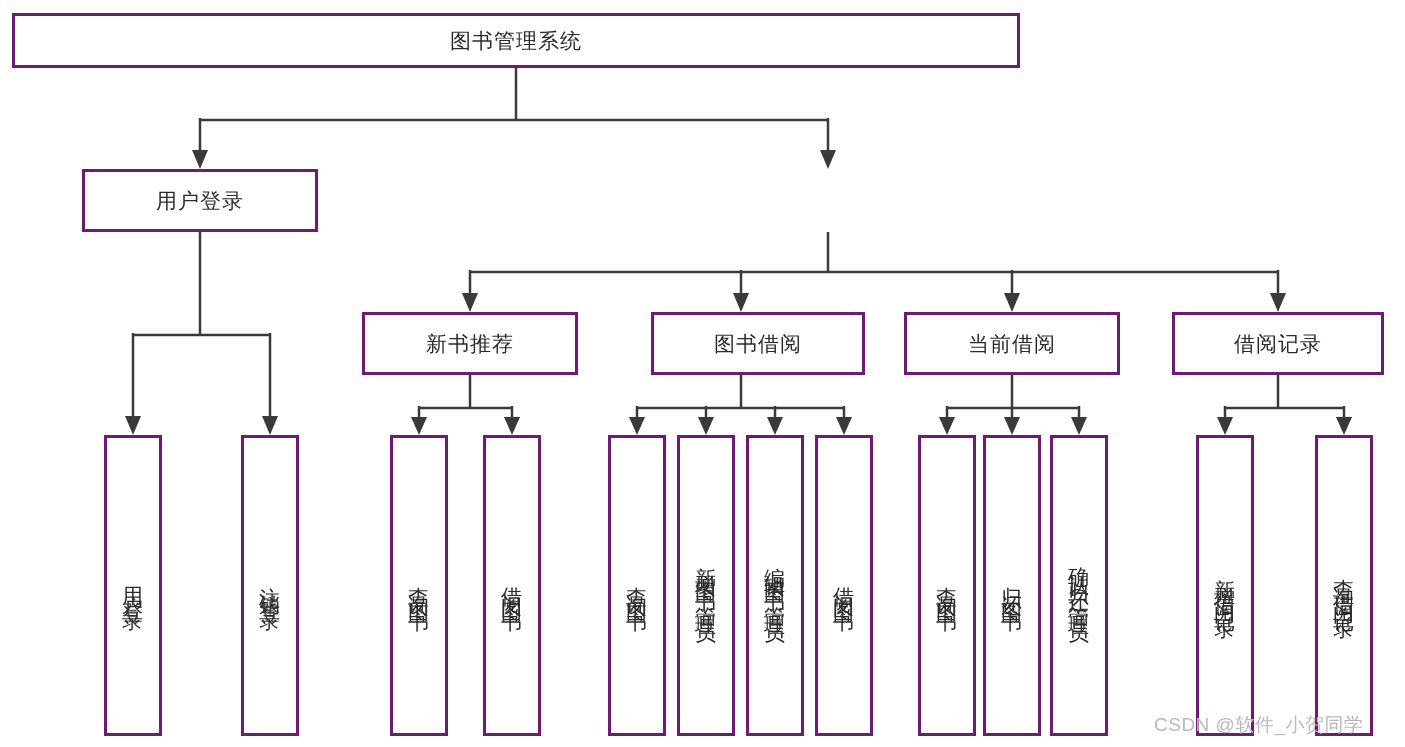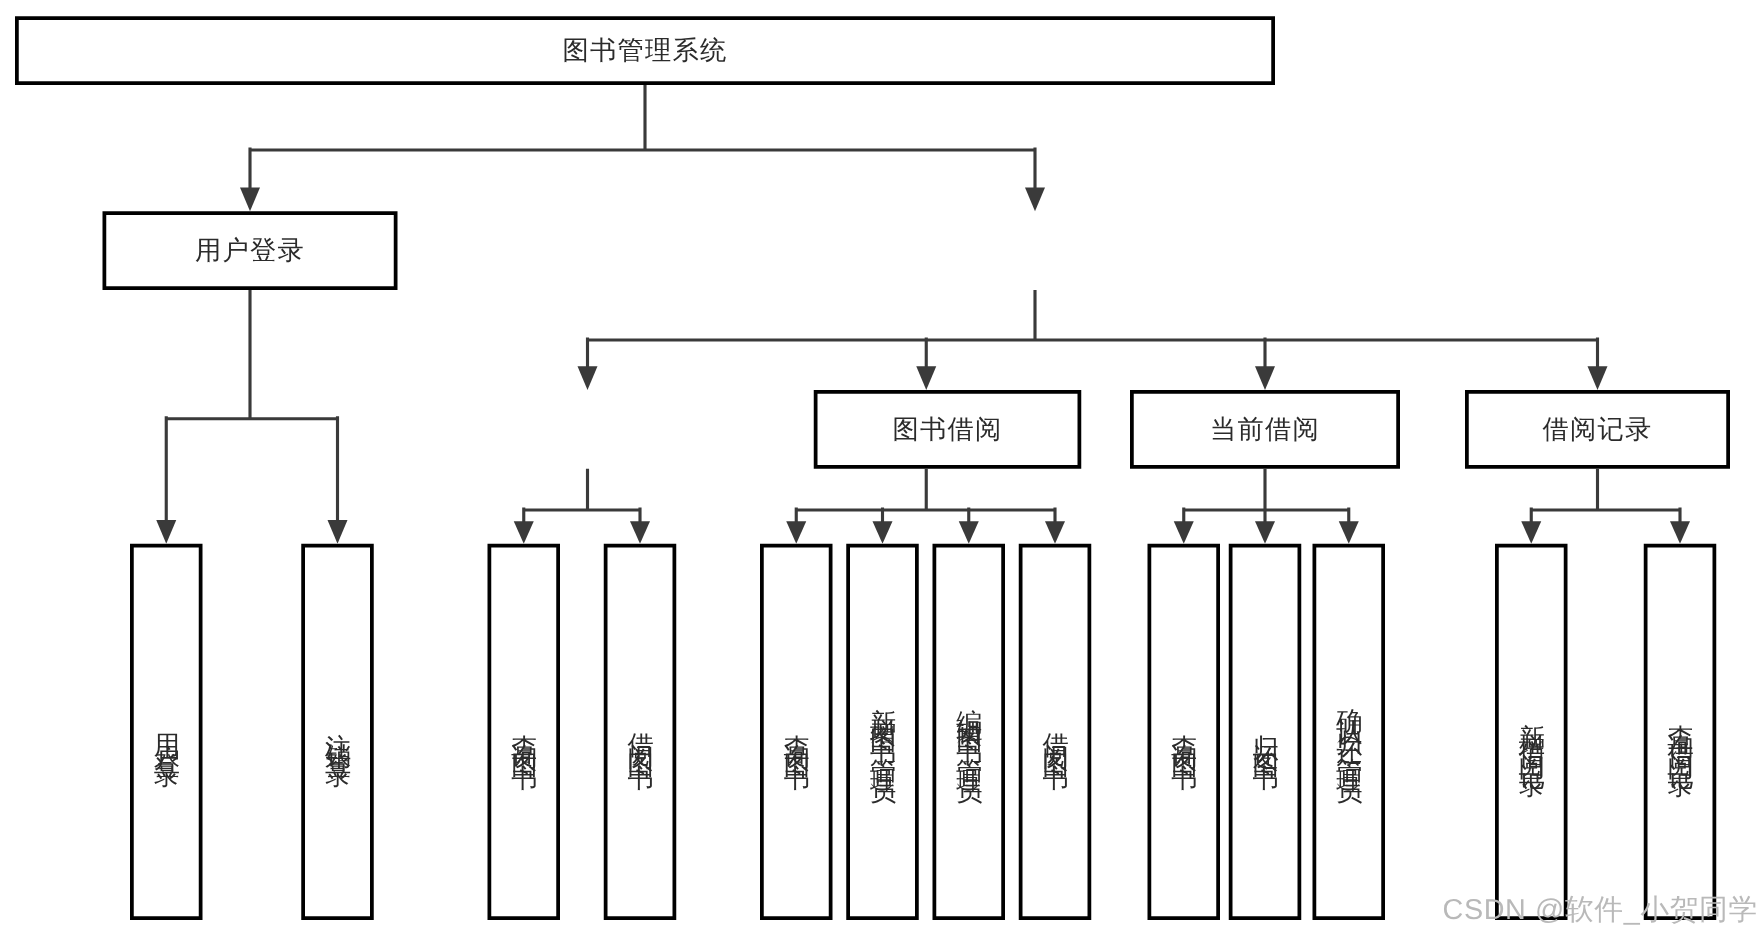--- a/index.html
+++ b/index.html
@@ -7,21 +7,21 @@
     position: relative;
     width: 1405px;
     height: 747px;
     background: #ffffff;
     font-family: "Liberation Sans", sans-serif;
     overflow: hidden;
   }
   .node {
     position: absolute;
     box-sizing: border-box;
-    border: 3px solid #000000;
+    border: 3px solid #701a75;
     background: #ffffff;
     display: flex;
     align-items: center;
     justify-content: center;
     color: #2b2b2b;
     font-size: 21px;
     line-height: 1.2;
     text-align: center;
   }
   .node.h { letter-spacing: 1px; }
@@ -34,21 +34,21 @@
   svg.connectors {
     position: absolute;
     left: 0; top: 0;
     pointer-events: none;
   }
   .watermark {
     position: absolute;
     left: 1154px;
     top: 712px;
     color: #b9b9b9;
-    font-size: 23px;
+    font-size: 19px;
     letter-spacing: 0.5px;
     white-space: nowrap;
     text-align: right;
   }
 </style>
 </head>
 <body>
 
 <div class="stage">
 
@@ -89,20 +89,21 @@
       <polygon points="1071,417 1087,417 1079,435"></polygon>
       <polygon points="1217,417 1233,417 1225,435"></polygon>
       <polygon points="1336,417 1352,417 1344,435"></polygon>
     </g>
   </svg>
 
   <div class="node h" style="left:12px; top:13px; width:1008px; height:55px;">图书管理系统</div>
 
   <div class="node h" style="left:82px; top:169px; width:236px; height:63px;">用户登录</div>
 
+  <div class="node h" style="left:362px; top:312px; width:216px; height:63px;">新书推荐</div>
   <div class="node h" style="left:634px; top:312px; width:214px; height:63px;margin-left:17px;">图书借阅</div>
   <div class="node h" style="left:904px; top:312px; width:216px; height:63px;">当前借阅</div>
   <div class="node h" style="left:1172px; top:312px; width:212px; height:63px;">借阅记录</div>
 
   <div class="node v" style="left:104px; top:435px; width:58px; height:301px;">用户登录</div>
   <div class="node v" style="left:241px; top:435px; width:58px; height:301px;">注销登录</div>
 
   <div class="node v" style="left:390px; top:435px; width:58px; height:301px;">查询图书</div>
   <div class="node v" style="left:483px; top:435px; width:58px; height:301px;">借阅图书</div>
 

